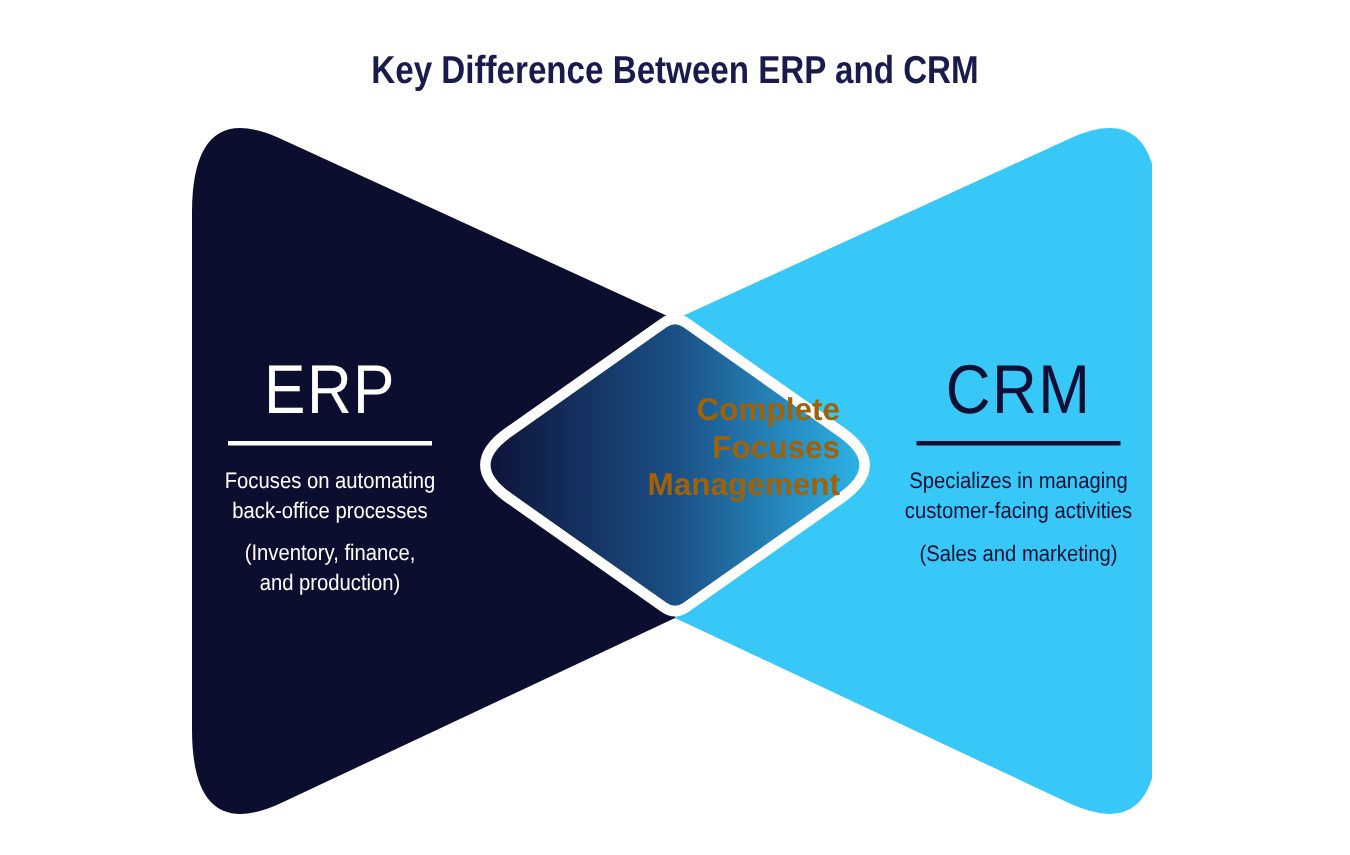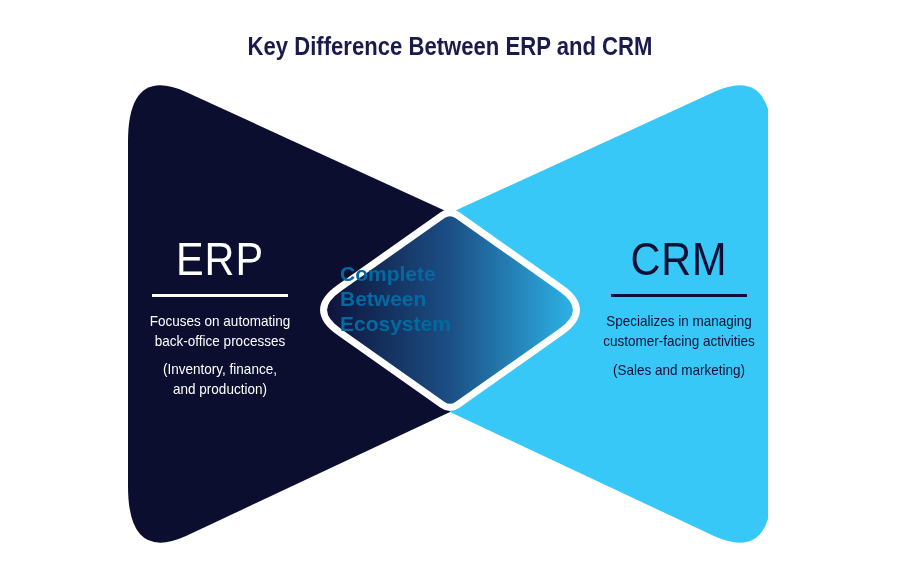--- a/index.html
+++ b/index.html
@@ -22,22 +22,22 @@
   .crm-big{left:579px;top:234px;color:#0d1034;}
   .underline{position:absolute;width:136px;height:3px;}
   .erp-underline{left:152px;top:294px;background:#ffffff;}
   .crm-underline{left:611px;top:294px;background:#0d1034;}
   .desc{font-size:15px;line-height:20px;font-weight:500;transform:scaleX(0.9);}
   .erp-desc{left:120px;top:311px;color:#ffffff;}
   .erp-note{left:120px;top:359px;color:#ffffff;}
   .crm-desc{left:579px;top:311px;color:#0d1034;}
   .crm-note{left:579px;top:360px;color:#0d1034;}
   .center-text{
-    position:absolute;left:340px;top:261px;width:220px;text-align:left;
-    font-size:21px;line-height:25px;font-weight:700;color:#0369a1;
+    position:absolute;left:340px;top:261px;width:220px;text-align:right;
+    font-size:21px;line-height:25px;font-weight:700;color:#a16207;
   }
 </style>
 </head>
 <body>
 
 <div class="canvas">
 
   <svg width="900" height="570" viewBox="0 0 900 570">
     <defs>
       <linearGradient id="diamondGrad" x1="0" y1="0" x2="1" y2="0">
@@ -76,17 +76,17 @@
   <div class="side-block desc crm-desc">
     <div>Specializes in managing</div>
     <div>customer-facing activities</div>
   </div>
   <div class="side-block desc crm-note">
     <div>(Sales and marketing)</div>
   </div>
 
   <div class="center-text">
     <div>Complete</div>
-    <div>Between</div>
-    <div>Ecosystem</div>
+    <div>Focuses</div>
+    <div>Management</div>
   </div>
 
 </div>
 
 </body></html>

